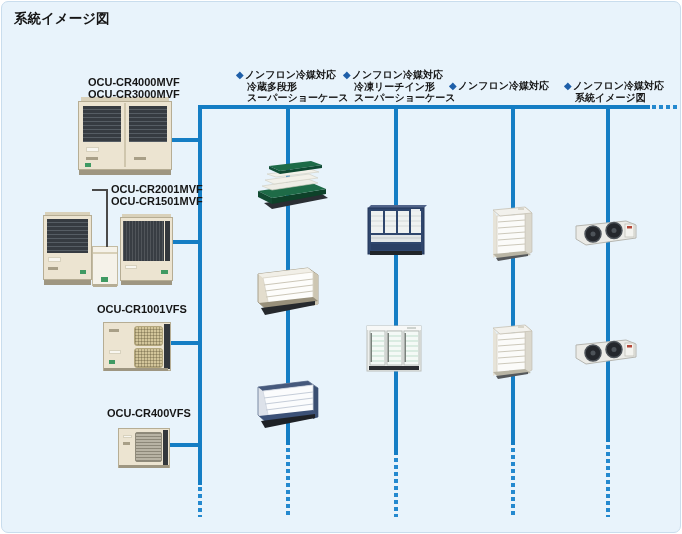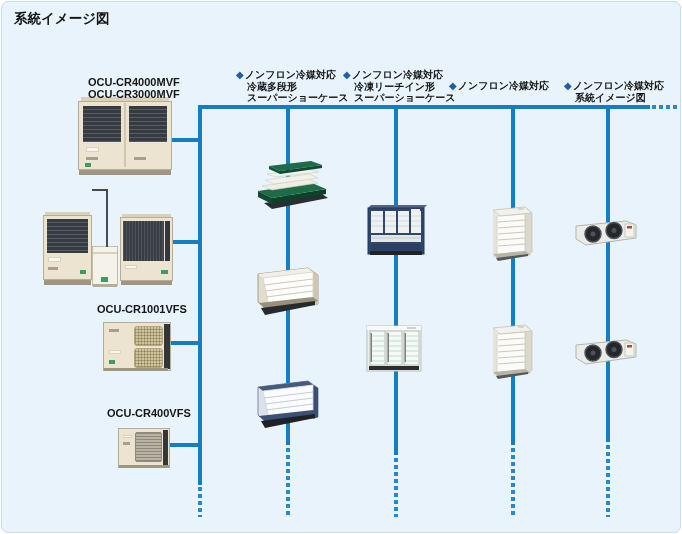--- a/index.html
+++ b/index.html
@@ -64,20 +64,24 @@
   </div>
   <div class="abs colhead" style="left:564px;top:80px;">
     <div><span class="dia">◆</span><span>ノンフロン冷媒対応</span></div>
     <div class="ind">系統イメージ図</div>
   </div>
 
   <div class="abs unit-label" style="left:88px;top:76px;">
     <div>OCU-CR4000MVF</div>
     <div>OCU-CR3000MVF</div>
   </div>
+  <div class="abs unit-label" style="left:111px;top:183px;">
+    <div>OCU-CR2001MVF</div>
+    <div>OCU-CR1501MVF</div>
+  </div>
   <div class="abs unit-label" style="left:97px;top:303px;">OCU-CR1001VFS</div>
   <div class="abs unit-label" style="left:107px;top:407px;">OCU-CR400VFS</div>
 
   <div class="abs pipe" style="left:198px;top:105px;width:452px;height:4px;"></div>
   <div class="abs hdash" style="left:652px;top:105px;width:28px;"></div>
 
   <div class="abs pipe" style="left:198px;top:105px;width:4px;height:380px;"></div>
   <div class="abs vdash" style="left:198px;top:487px;height:30px;"></div>
 
   <div class="abs pipe" style="left:286px;top:105px;width:4px;height:340px;"></div>

